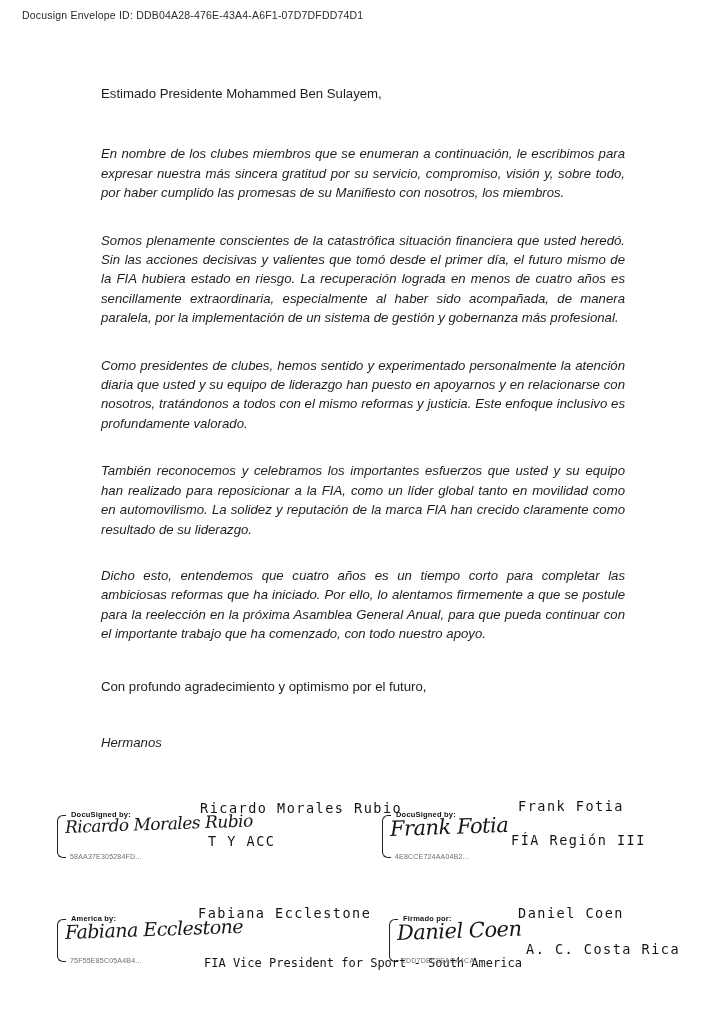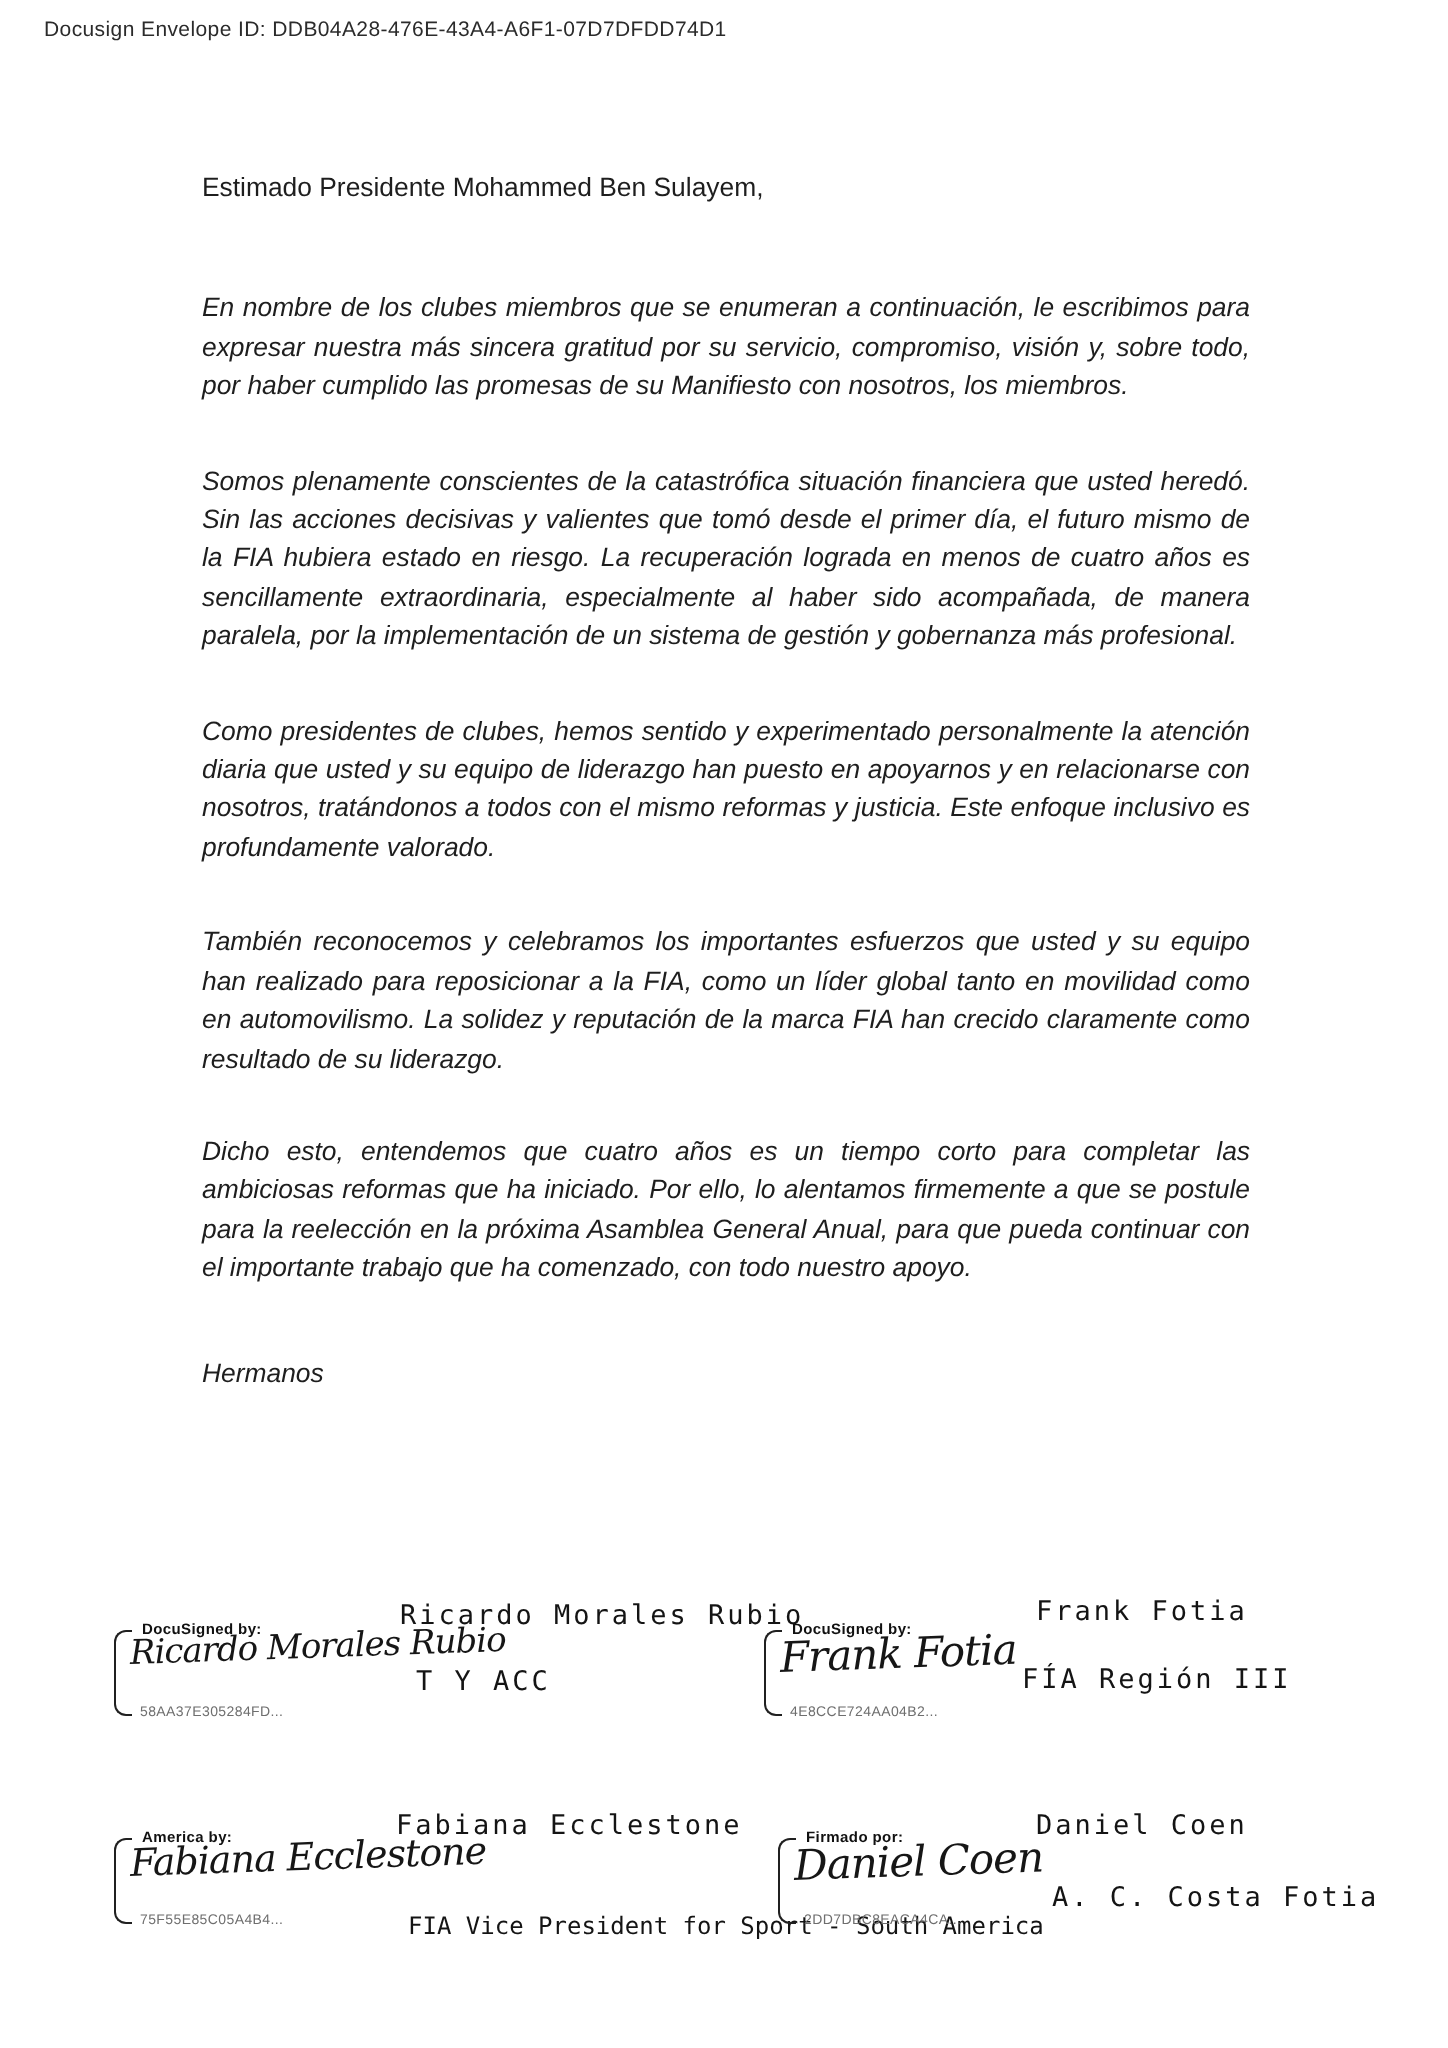--- a/index.html
+++ b/index.html
@@ -72,36 +72,37 @@
 
 <div class="envelope-header">Docusign Envelope ID: DDB04A28-476E-43A4-A6F1-07D7DFDD74D1</div>
 
 <div class="letter">
   <p class="salutation">Estimado Presidente Mohammed Ben Sulayem,</p>
   <p class="para mb28">En nombre de los clubes miembros que se enumeran a continuación, le escribimos para expresar nuestra más sincera gratitud por su servicio, compromiso, visión y, sobre todo, por haber cumplido las promesas de su Manifiesto con nosotros, los miembros.</p>
   <p class="para mb28">Somos plenamente conscientes de la catastrófica situación financiera que usted heredó. Sin las acciones decisivas y valientes que tomó desde el primer día, el futuro mismo de la FIA hubiera estado en riesgo. La recuperación lograda en menos de cuatro años es sencillamente extraordinaria, especialmente al haber sido acompañada, de manera paralela, por la implementación de un sistema de gestión y gobernanza más profesional.</p>
   <p class="para mb28">Como presidentes de clubes, hemos sentido y experimentado personalmente la atención diaria que usted y su equipo de liderazgo han puesto en apoyarnos y en relacionarse con nosotros, tratándonos a todos con el mismo reformas y justicia. Este enfoque inclusivo es profundamente valorado.</p>
   <p class="para mb27">También reconocemos y celebramos los importantes esfuerzos que usted y su equipo han realizado para reposicionar a la FIA, como un líder global tanto en movilidad como en automovilismo. La solidez y reputación de la marca FIA han crecido claramente como resultado de su liderazgo.</p>
   <p class="para mb33">Dicho esto, entendemos que cuatro años es un tiempo corto para completar las ambiciosas reformas que ha iniciado. Por ello, lo alentamos firmemente a que se postule para la reelección en la próxima Asamblea General Anual, para que pueda continuar con el importante trabajo que ha comenzado, con todo nuestro apoyo.</p>
+  <p class="closing">Con profundo agradecimiento y optimismo por el futuro,</p>
   <p class="signoff">Hermanos</p>
 </div>
 
 <div class="sig-layer">
 
   <div class="printed" style="left:200px;top:800px;">Ricardo Morales Rubio</div>
   <div class="printed" style="left:208px;top:833px;">T Y ACC</div>
 
   <div class="printed" style="left:518px;top:798px;">Frank Fotia</div>
   <div class="printed" style="left:511px;top:832px;">FÍA Región III</div>
 
   <div class="printed" style="left:198px;top:905px;">Fabiana Ecclestone</div>
   <div class="printed small" style="left:204px;top:956px;">FIA Vice President for Sport - South America</div>
 
   <div class="printed" style="left:518px;top:905px;">Daniel Coen</div>
-  <div class="printed" style="left:526px;top:941px;">A. C. Costa Fotia</div>
+  <div class="printed" style="left:526px;top:941px;">A. C. Costa Rica</div>
 
   <div class="stamp" style="left:57px;top:806px;">
     <div class="bracket"></div>
     <div class="stamp-label">DocuSigned by:</div>
     <div class="sig-script" style="font-size:17px;">Ricardo Morales Rubio</div>
     <div class="stamp-id">58AA37E305284FD...</div>
   </div>
 
   <div class="stamp" style="left:382px;top:806px;">
     <div class="bracket"></div>

